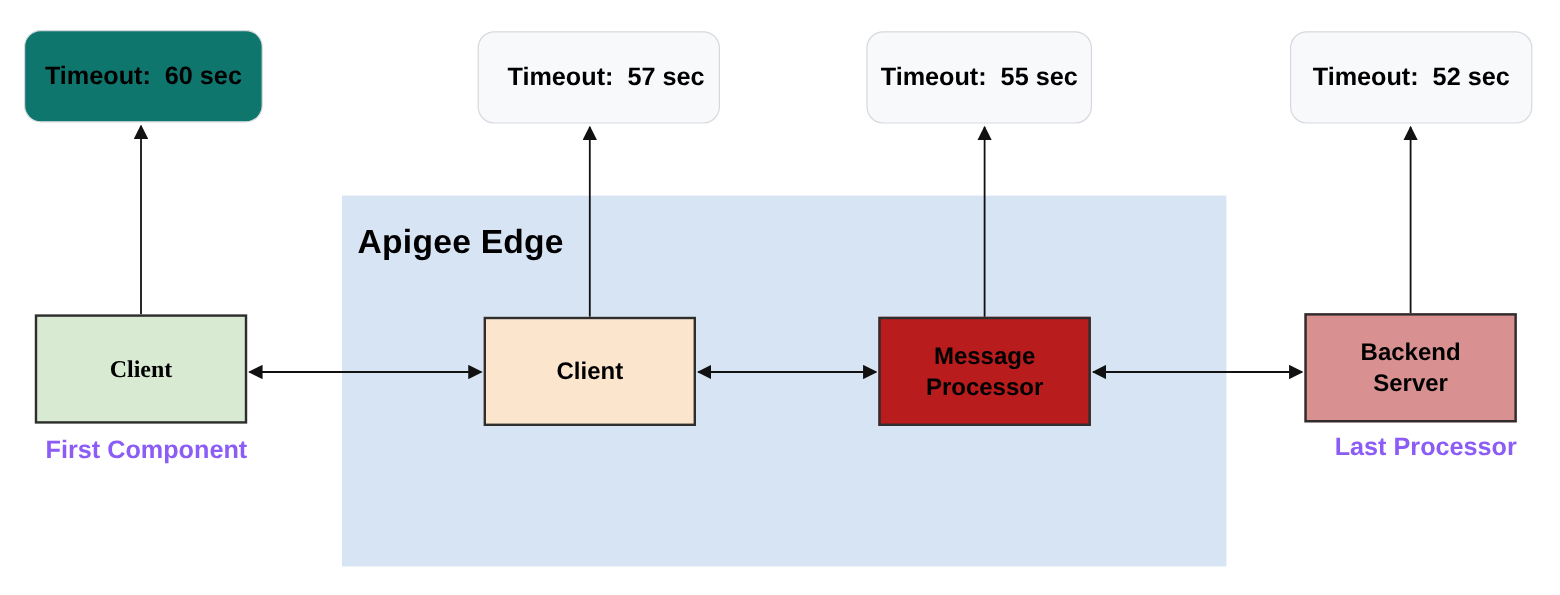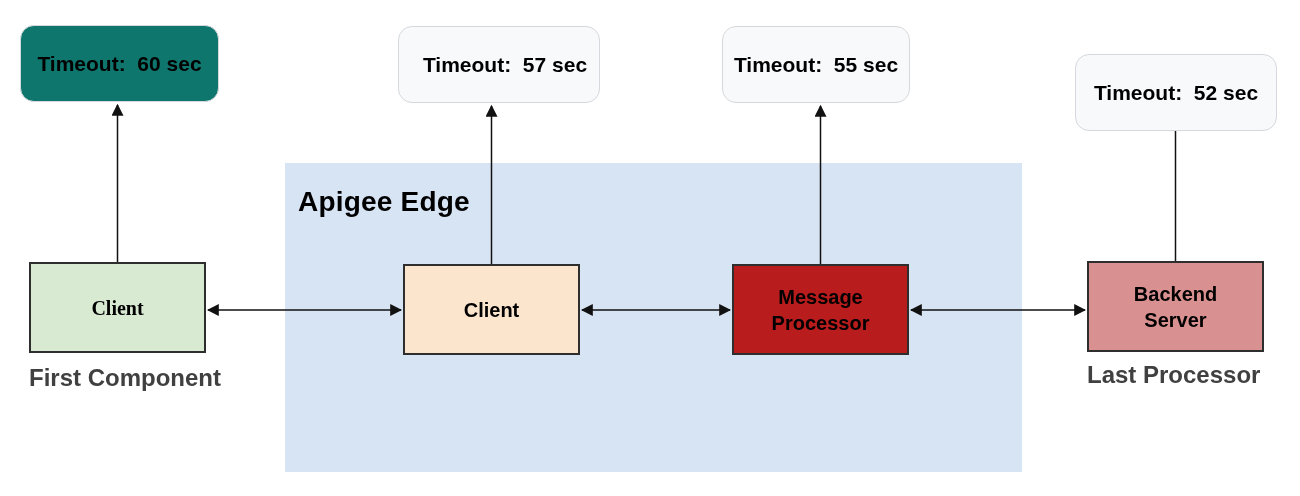--- a/index.html
+++ b/index.html
@@ -71,24 +71,24 @@
     box-sizing: border-box;
   }
   .timeout-1 { left: 20px;   top: 25px; width: 199px; }
   .timeout-2 { left: 398px;  top: 26px; width: 202px; }
   .timeout-3 { left: 722px;  top: 26px; width: 188px; }
   .timeout-4 { left: 1075px; top: 26px; width: 202px; }
   
   .caption {
     position: absolute;
     width: 177px;
-    text-align: left;
-    font-size: 24px;
+    text-align: right;
+    font-size: 21px;
     font-weight: bold;
-    color: #404040;
+    color: #8b5cf6;
     white-space: nowrap;
   }
   .caption-first { left: 29px;   top: 364px; }
   .caption-last  { left: 1087px; top: 361px; }
   
   .arrows {
     position: absolute;
     left: 0;
     top: 0;
     width: 1300px;
@@ -118,21 +118,21 @@
     <line x1="1175.5" y1="261" x2="1175.5" y2="106" stroke="#111111" stroke-width="1.5" marker-end="url(#ah)"></line>
 
     <line x1="208" y1="310" x2="401" y2="310" stroke="#111111" stroke-width="1.5" marker-start="url(#ah)" marker-end="url(#ah)"></line>
     <line x1="582" y1="310" x2="730" y2="310" stroke="#111111" stroke-width="1.5" marker-start="url(#ah)" marker-end="url(#ah)"></line>
     <line x1="911" y1="310" x2="1085" y2="310" stroke="#111111" stroke-width="1.5" marker-start="url(#ah)" marker-end="url(#ah)"></line>
   </svg>
 
   <div class="timeout timeout-1" style="background-color: #0f766e; text-align: center;">Timeout:  60 sec</div>
   <div class="timeout timeout-2" style="background-color: rgb(248, 249, 251); padding-left: 12px;">Timeout:  57 sec</div>
   <div class="timeout timeout-3" style="background-color: rgb(248, 249, 251);">Timeout:  55 sec</div>
-  <div class="timeout timeout-4" style="background-color: rgb(248, 249, 251); margin-top: 28px;">Timeout:  52 sec</div>
+  <div class="timeout timeout-4" style="background-color: rgb(248, 249, 251);">Timeout:  52 sec</div>
 
   <div class="comp comp-client" style="background-color: rgb(217, 234, 211);">
     <span>Client</span>
   </div>
   <div class="comp comp-router" style="background-color: rgb(251, 229, 205);">
     <span>Client</span>
   </div>
   <div class="comp comp-mp" style="background-color: #b91c1c;">
     <span>Message Processor</span>
   </div>

